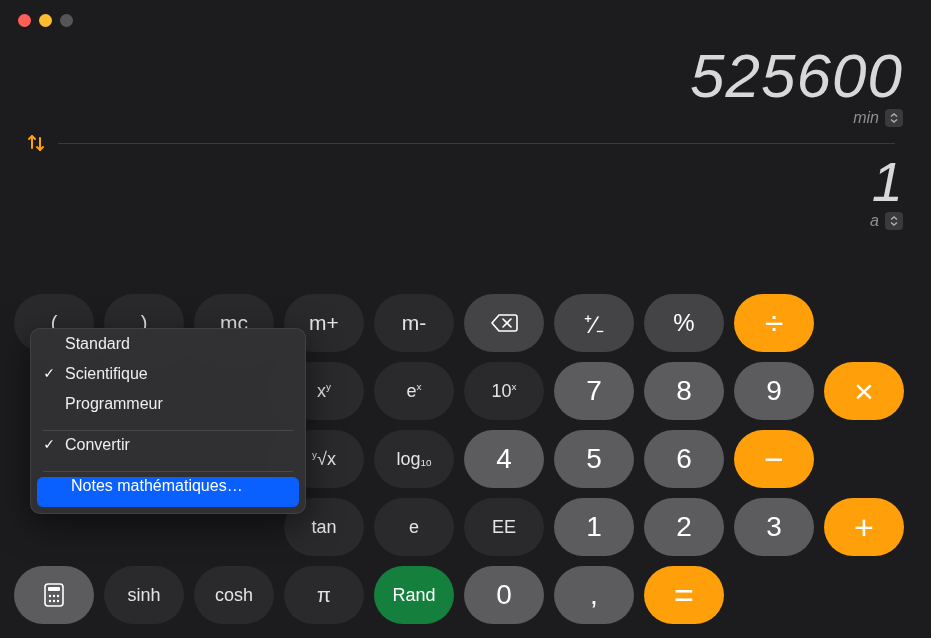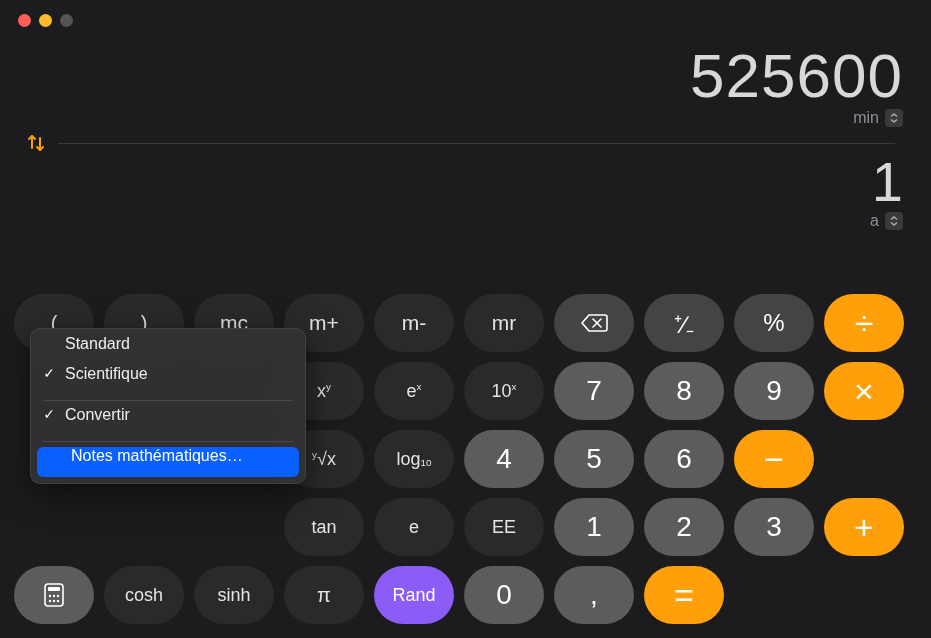--- a/index.html
+++ b/index.html
@@ -21,20 +21,21 @@
   .traffic-light {
     width: 13px; height: 13px; border-radius: 50%;
     background: #555;
   }
   .traffic-light.close { background: #ff5f57; }
   .traffic-light.min   { background: #febc2e; }
   .traffic-light.zoom  { background: #555; }
 
   .display {
     padding: 0 28px 10px 20px;
+    font-style: italic;
   }
   .display-row {
     display: flex;
     justify-content: flex-end;
     align-items: baseline;
     position: relative;
   }
   .main-value {
     font-size: 62px;
     font-weight: 300;
@@ -214,21 +215,20 @@
 </div>
 
 <div class="keypad">
 
   <div class="krow">
     <div class="key dark">(</div>
     <div class="key dark">)</div>
     <div class="key dark thin">mc</div>
     <div class="key dark thin">m+</div>
     <div class="key dark thin">m-</div>
-    <div class="key dark thin">mr</div>
     <div class="key util backspace">
       <svg viewBox="0 0 28 20" fill="none" stroke="#fff" stroke-width="1.6" stroke-linejoin="round" stroke-linecap="round">
         <path d="M9 2 H25 A2 2 0 0 1 27 4 V16 A2 2 0 0 1 25 18 H9 L2 10 Z"></path>
         <path d="M13 6 L21 14"></path>
           <path d="M21 6 L13 14"></path>
       </svg>
     </div>
     <div class="key util plusminus">⁺∕₋</div>
     <div class="key util">%</div>
     <div class="key op op-divide"></div>
@@ -278,40 +278,44 @@
         <rect x="4" y="2" width="18" height="22" rx="3"></rect>
         <rect x="7" y="5" width="12" height="4" rx="1" fill="#fff" stroke="none"></rect>
         <circle cx="9" cy="14" r="1.2" fill="#fff" stroke="none"></circle>
         <circle cx="13" cy="14" r="1.2" fill="#fff" stroke="none"></circle>
         <circle cx="17" cy="14" r="1.2" fill="#fff" stroke="none"></circle>
         <circle cx="9" cy="19" r="1.2" fill="#fff" stroke="none"></circle>
         <circle cx="13" cy="19" r="1.2" fill="#fff" stroke="none"></circle>
         <circle cx="17" cy="19" r="1.2" fill="#fff" stroke="none"></circle>
       </svg>
     </div>
+    <div class="key dark small-label">sinh</div>
     <div class="key dark small-label">cosh</div>
-    <div class="key dark small-label">sinh</div>
     <div class="key dark">π</div>
-    <div class="key num small-label" style="background:#8b5cf6">Rand</div>
+    <div class="key num small-label" style="background:#15803d">Rand</div>
     <div class="key num">0</div>
     <div class="key num">,</div>
     <div class="key op op-eq"></div>
   </div>
 
 </div>
 
 <div class="popup">
   <div class="popup-item">
     <span class="check"></span>
     <span>Standard</span>
   </div>
   <div class="popup-item">
     <span class="check">✓</span>
     <span>Scientifique</span>
   </div>
+  <div class="popup-item">
+    <span class="check"></span>
+    <span>Programmeur</span>
+  </div>
   <div class="popup-sep"></div>
   <div class="popup-item">
     <span class="check">✓</span>
     <span>Convertir</span>
   </div>
   <div class="popup-sep"></div>
   <div class="popup-item highlight">
     <span class="check"></span>
     <span>Notes mathématiques…</span>
   </div>

